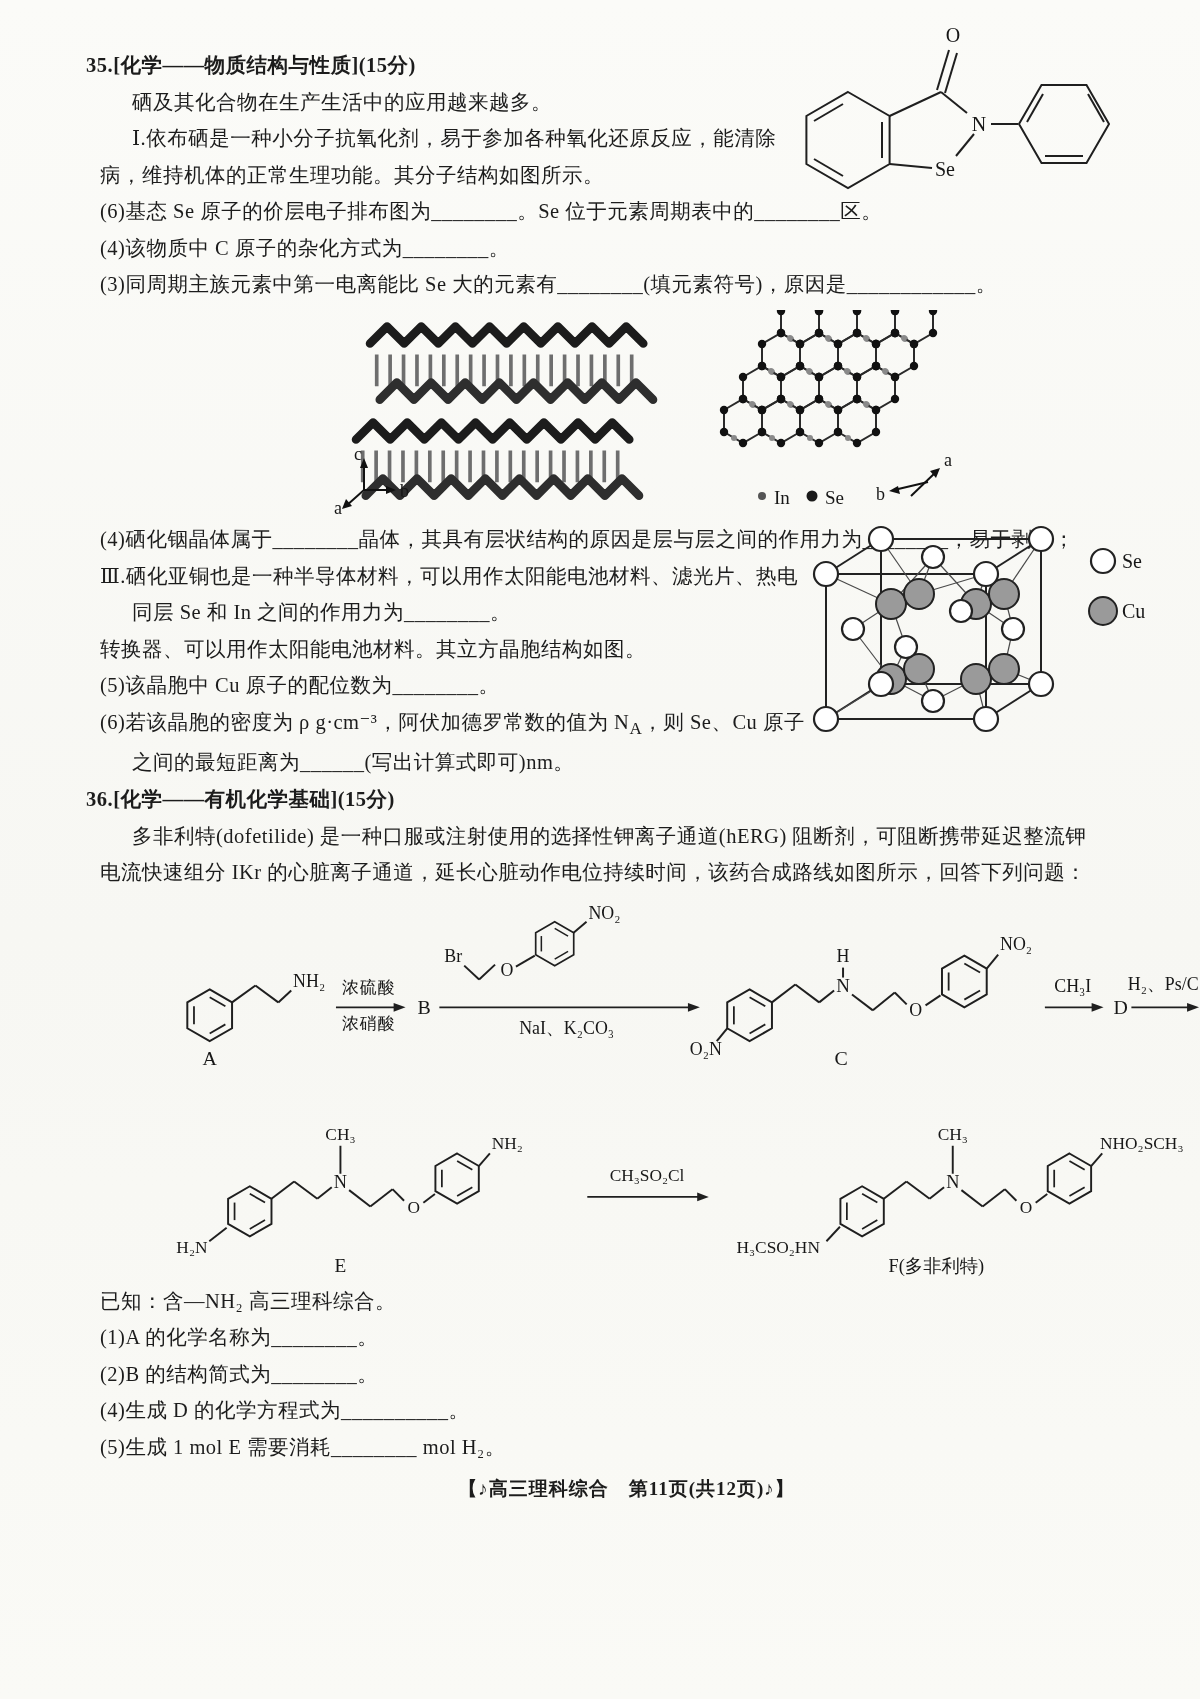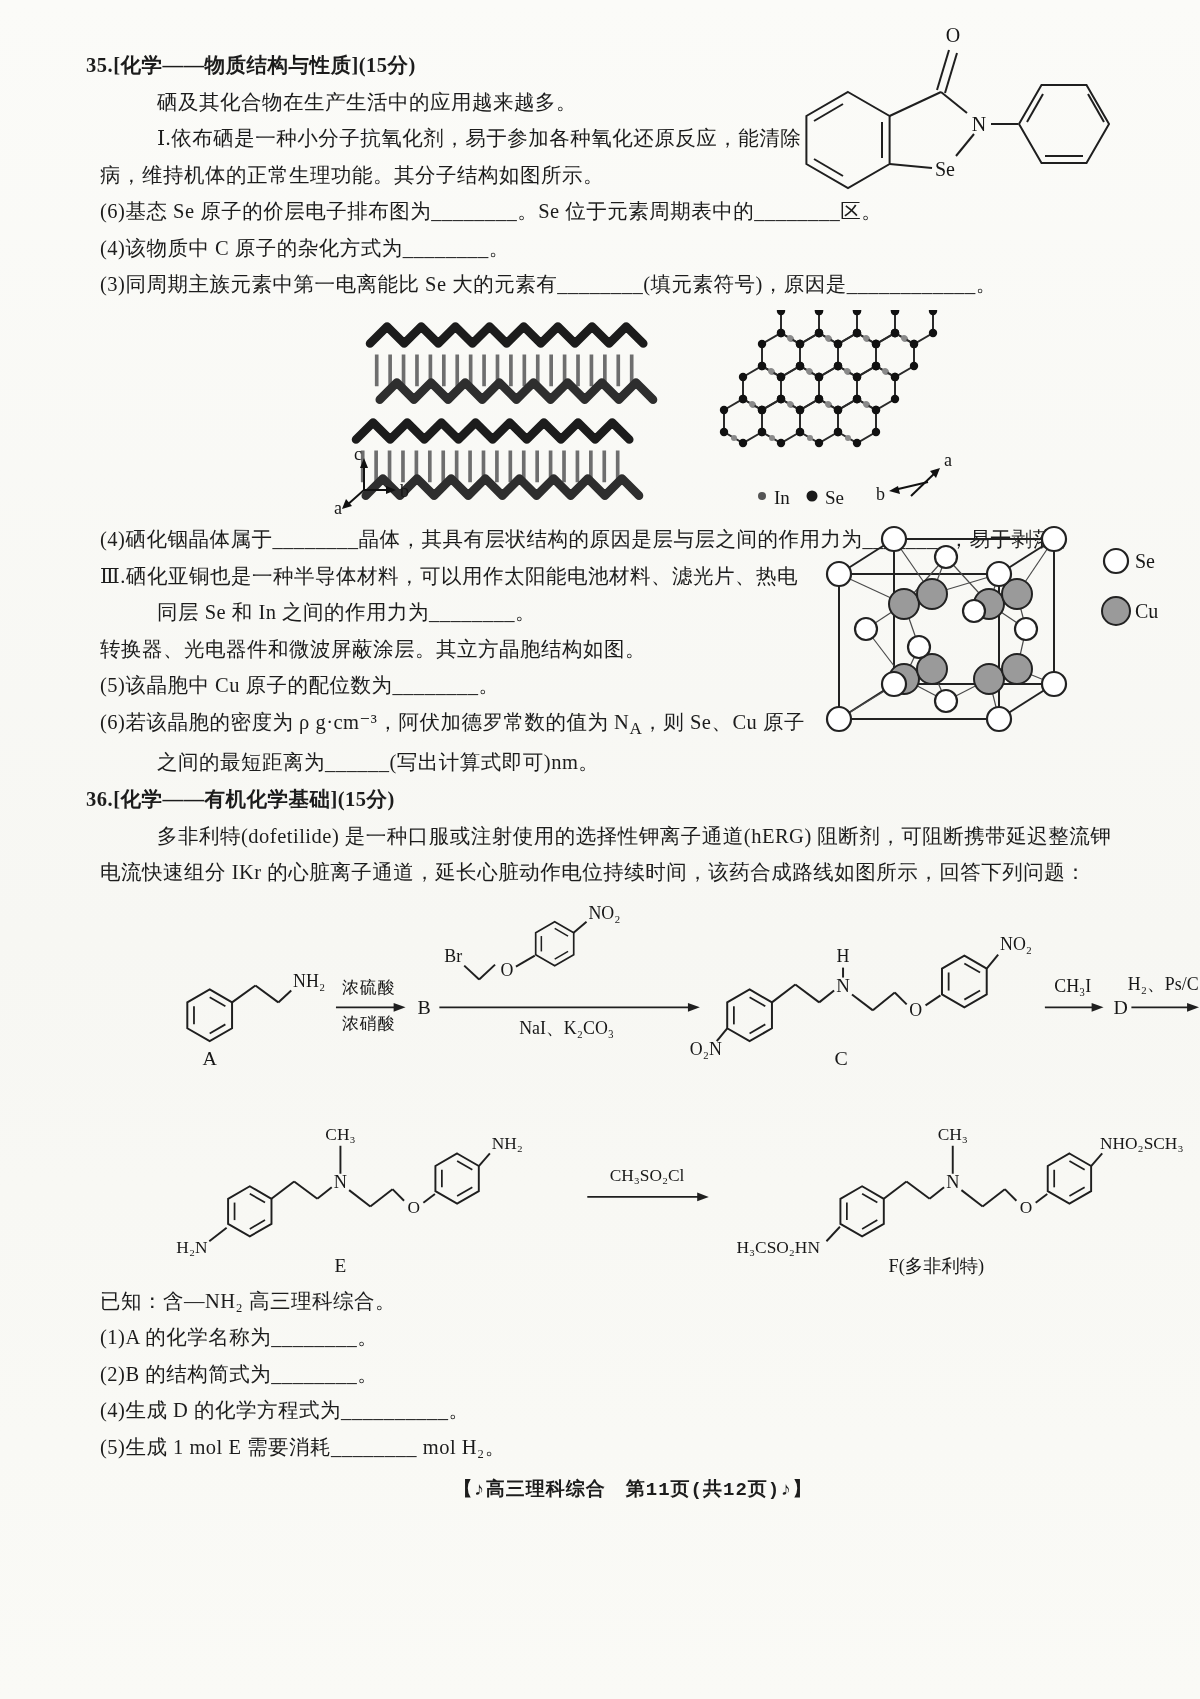--- a/index.html
+++ b/index.html
@@ -1,29 +1,29 @@
 <!DOCTYPE html>
 <html><head>
 <meta charset="utf-8">
 <style>
   html,body{margin:0;padding:0;}
   .page{position:relative;width:1200px;height:1699px;overflow:hidden;
     background:linear-gradient(180deg,#fbfbf8 0%,#f7f7f3 55%,#fafaf6 100%);
     color:#1c1c1c;font-family:"Liberation Serif","DejaVu Serif",serif;}
-  .content{position:relative;padding:54px 20px 0 86px;font-size:20.5px;}
+  .content{position:relative;padding:54px 33px 0 86px;font-size:20.5px;}
   .hd{font-weight:700;margin:0 0 13px 0;line-height:1.15;letter-spacing:.5px;white-space:nowrap;}
   .tl{margin:0 0 13px 14px;line-height:1.15;letter-spacing:.5px;white-space:nowrap;}
-  .ind{margin-left:71px;}
+  .ind{margin-left:46px;}
   .fig-inse-wrap{margin:4px 0 8px 248px;}
   .p3wrap{position:relative;}
   .fig-cell{position:absolute;right:-4px;top:-46px;}
   .fig-ebselen{position:absolute;left:748px;top:10px;}
   .scheme1-wrap{margin:4px 0 4px 58px;}
   .scheme2-wrap{margin:0 0 6px 50px;}
-  .footer{margin-top:16px;text-align:center;font-size:19px;letter-spacing:1px;font-weight:700;font-family:Liberation Mono, monospace;}
+  .footer{margin-top:16px;text-align:center;font-size:19px;letter-spacing:1px;font-weight:700;}
   svg text{fill:#171717;font-family:"Liberation Serif","DejaVu Serif",serif;}
   .bond{stroke:#1f1f1f;stroke-width:2;fill:none;}
   .thin{stroke:#4a4a4a;stroke-width:1.2;fill:none;}
   .cube{stroke:#222;stroke-width:2;fill:none;}
   .atom18{font-size:18px;}
   .atom19{font-size:19px;}
   .atom20{font-size:20px;}
   .lab{font-size:20px;}
   .cjk17{font-size:17px;letter-spacing:1px;}
 </style>
@@ -197,21 +197,21 @@
         <g>
           <circle cx="312" cy="42" r="12" fill="#fff" stroke="#222" stroke-width="2.2"></circle>
           <text x="331" y="49" class="atom20">Se</text>
           <circle cx="312" cy="92" r="14" fill="#9a9a9a" stroke="#222" stroke-width="2"></circle>
           <text x="331" y="99" class="atom20">Cu</text>
         </g>
       </svg>
 
       <div class="tl">Ⅲ.硒化亚铜也是一种半导体材料，可以用作太阳能电池材料、滤光片、热电</div>
       <div class="tl ind">同层 Se 和 In 之间的作用力为________。</div>
-      <div class="tl">转换器、光电器件和微波屏蔽涂层。其立方晶胞结构如图。</div>
+      <div class="tl">转换器、可以用作太阳能电池材料。其立方晶胞结构如图。</div>
       <div class="tl">(5)该晶胞中 Cu 原子的配位数为________。</div>
     </div>
 
     <div class="tl">
       <span>(6)若该晶胞的密度为 ρ g·cm⁻³，阿伏加德罗常数的值为 N</span><sub>A</sub><span>，则 Se、Cu 原子</span>
     </div>
     <div class="tl ind">之间的最短距离为______(写出计算式即可)nm。</div>
 
     <div class="hd">36.[化学——有机化学基础](15分)</div>
     <div class="tl ind">多非利特(dofetilide) 是一种口服或注射使用的选择性钾离子通道(hERG) 阻断剂，可阻断携带延迟整流钾</div>

